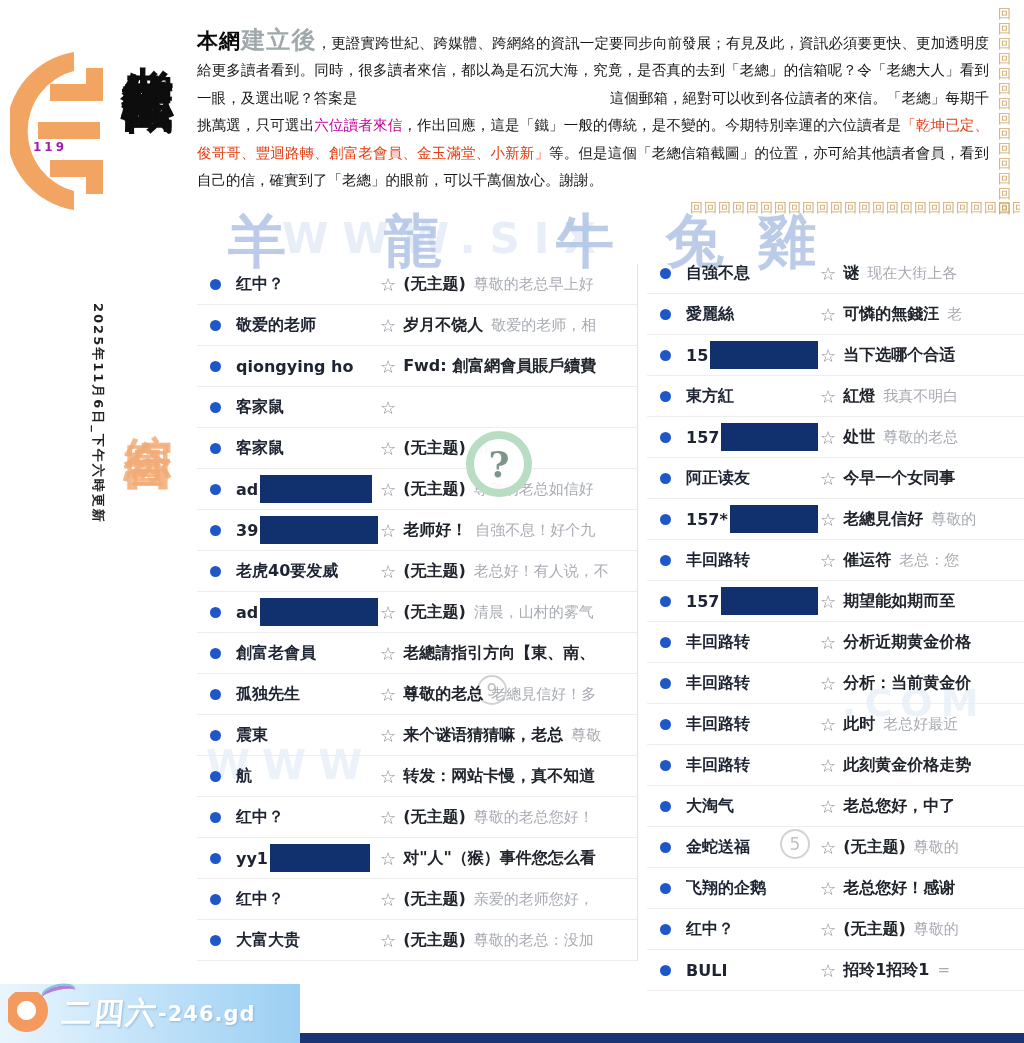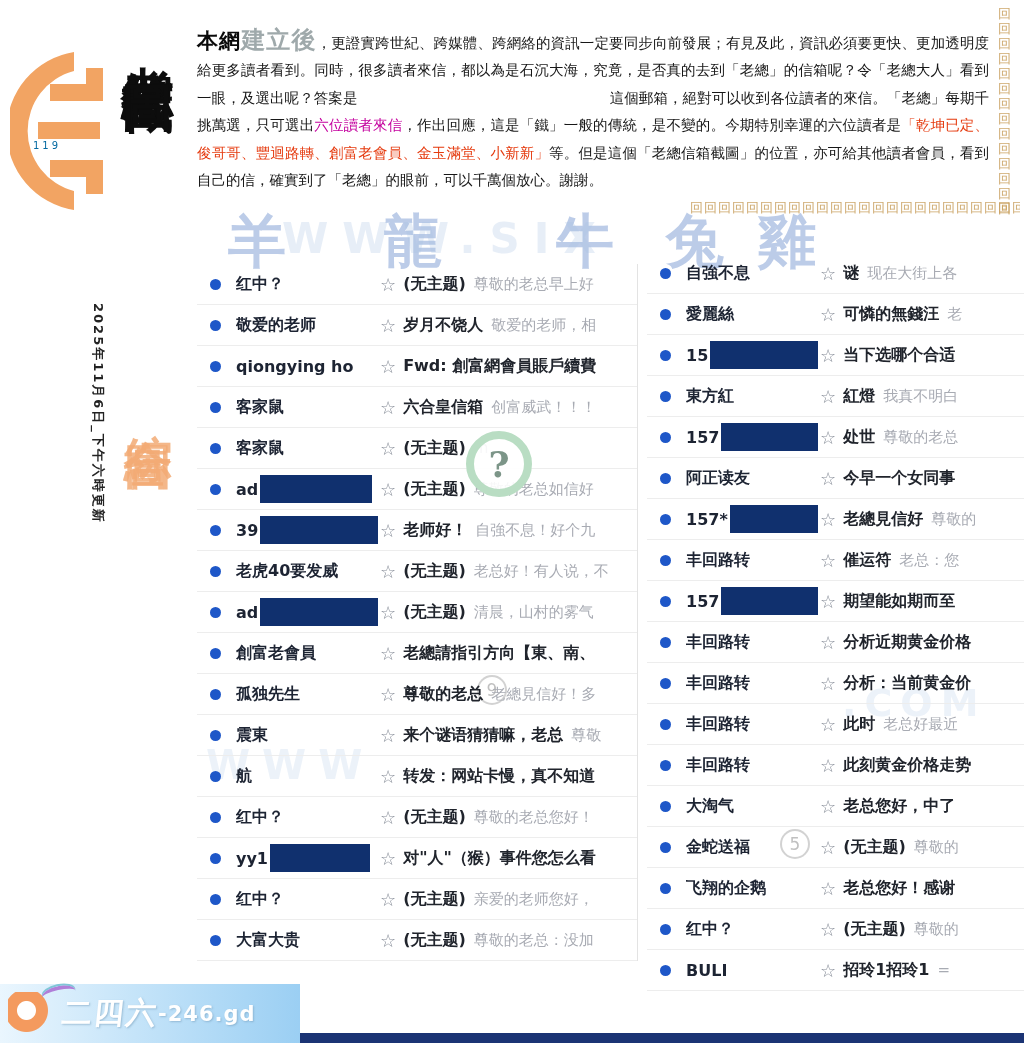--- a/index.html
+++ b/index.html
@@ -2,22 +2,22 @@
 <html><head>
 <meta charset="utf-8">
 <style>
   * { margin:0; padding:0; box-sizing:border-box; }
   html,body { width:1024px; height:1043px; }
   body { position:relative; background:#fff; overflow:hidden;
          font-family:"DejaVu Sans","Liberation Sans",sans-serif; color:#1a1a1a; }
 
   
   .emblem { position:absolute; left:10px; top:50px; width:124px; height:162px; }
-  .badge119 { position:absolute; left:33px; top:140px; color:#0369a1; font-size:10px;
-              font-weight:normal; letter-spacing:3px; z-index:3; }
+  .badge119 { position:absolute; left:33px; top:140px; color:#a21caf; font-size:12px;
+              font-weight:bold; letter-spacing:3px; z-index:3; }
   .vtitle { position:absolute; left:116px; top:24px; height:375px;
             writing-mode:vertical-rl; text-orientation:upright;
             font-family:"DejaVu Serif","Liberation Serif",serif;
             font-weight:bold; font-size:52px; line-height:64px; letter-spacing:4px; color:#0d0d0d; }
   .vsub   { position:absolute; left:120px; top:396px; height:180px;
             writing-mode:vertical-rl; text-orientation:upright;
             font-family:"DejaVu Serif","Liberation Serif",serif;
             font-weight:bold; font-size:48px; line-height:58px; letter-spacing:6px;
             color:rgba(242,170,116,0.85); }
   .vdate  { position:absolute; left:107px; top:303px; transform:rotate(90deg);
@@ -155,24 +155,20 @@
       <span class="sender">qiongying ho</span>
       <span class="star">☆</span>
       <span class="mbody">
         <span class="subj">Fwd: 創富網會員賬戶續費</span>
       </span>
     </div>
     <div class="mrow">
       <span class="dot"></span>
       <span class="sender">客家鼠</span>
       <span class="star">☆</span>
-      <span class="mbody">
-        <span class="subj">六合皇信箱</span>
-        <span class="prev">创富威武！！！</span>
-      </span>
     </div>
     <div class="mrow">
       <span class="dot"></span>
       <span class="sender">客家鼠</span>
       <span class="star">☆</span>
       <span class="mbody">
         <span class="subj">(无主题)</span>
         <span class="prev">m</span>
       </span>
     </div>

